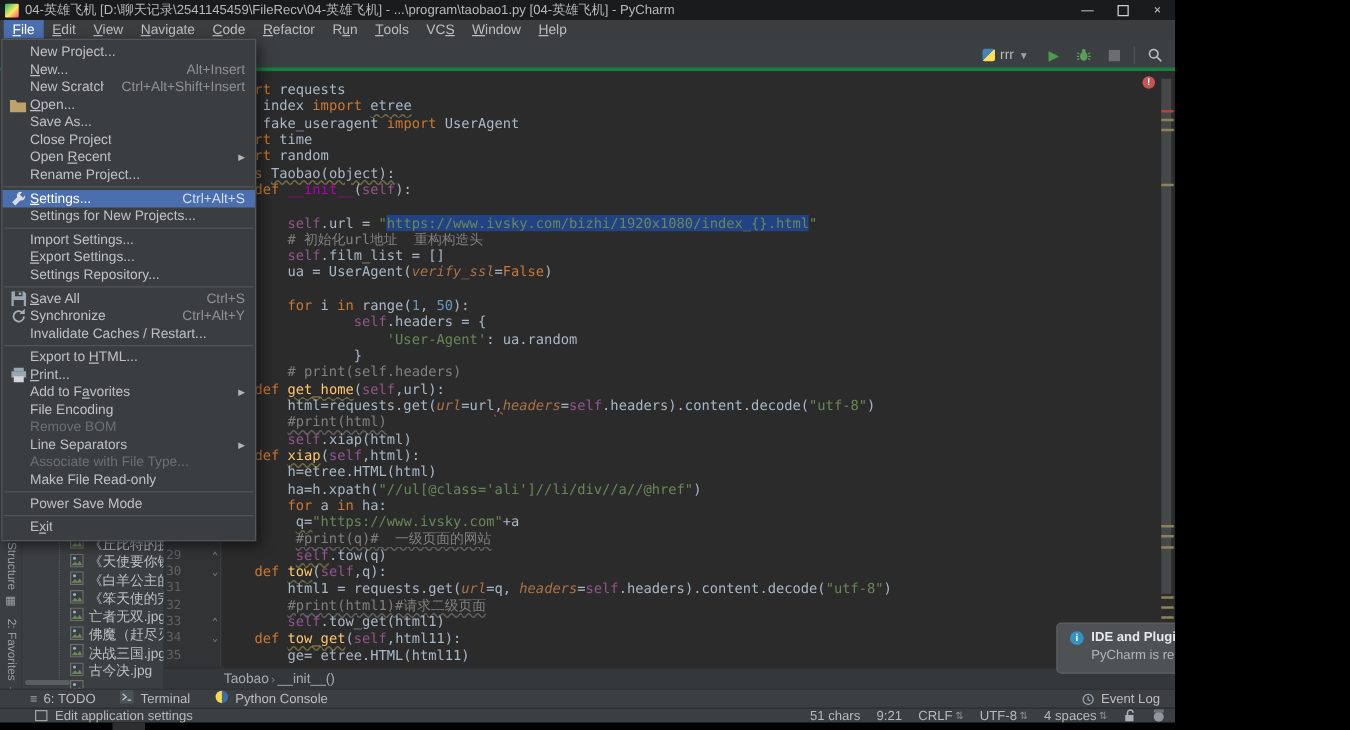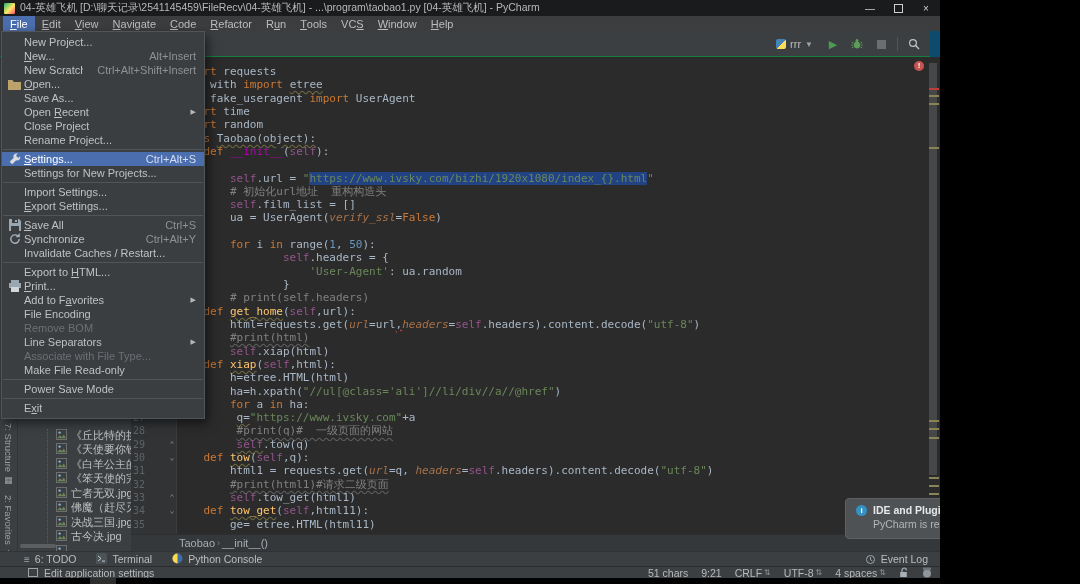--- a/index.html
+++ b/index.html
@@ -14,21 +14,21 @@
   .win-controls{margin-left:auto;display:flex;align-items:center;height:16px;}
   .win-btn{width:28px;height:16px;color:#cfcfcf;font-size:10px;display:flex;align-items:center;justify-content:center;}
   .win-max-glyph{width:7px;height:7px;border:1px solid #cfcfcf;display:inline-block;}
   
   .menubar{position:absolute;top:16px;left:0;right:0;height:15px;background:#3c3d3f;color:#bbbdbf;
            font-size:11px;display:flex;align-items:stretch;padding-left:3px;}
   .mb-item{padding:0 7px;display:flex;align-items:center;white-space:nowrap;}
   .mb-item.active{background:#4b6eaf;color:#fff;}
   .mn{text-decoration:underline;}
   
-  .toolbar{position:absolute;top:31px;left:0;right:10px;height:26px;background:#3c3f41;border-bottom:1px solid #15803d;box-sizing:border-box;}
+  .toolbar{position:absolute;top:31px;left:0;right:0;height:26px;background:#3c3f41;border-bottom:3px solid #15803d;box-sizing:border-box;}
   .tb-right{position:absolute;right:8px;top:0;height:26px;display:flex;align-items:center;gap:8px;}
   .run-config{display:flex;align-items:center;gap:4px;color:#bbbdbf;font-size:11px;padding:2px 4px;}
   .py-mini{width:10px;height:10px;border-radius:2px;background:linear-gradient(135deg,#4584b6 0 50%,#ffde57 50% 100%);}
   .caret{font-size:8px;color:#9fa2a5;}
   .tb-btn{display:flex;align-items:center;justify-content:center;width:16px;height:16px;}
   .run-glyph{color:#4d9b53;font-size:11px;}
   .stop-glyph{width:9px;height:9px;background:#6b6d6f;}
   .tb-sep{width:1px;height:14px;background:#515456;}
   
   .left-stripe{position:absolute;top:57px;left:0;width:18px;bottom:33px;background:#3c3f41;border-right:1px solid #323436;box-sizing:border-box;
@@ -256,21 +256,21 @@
           <span></span>
         </div>
       </div>
     <div class="proj-hsb"></div>
   </div>
 
   <div class="editor">
     <div class="gutter-bg"></div>
     <div class="lines" id="code-lines">
         <div class="cl"><span class="ln">1</span><span class="fold"></span><span class="lc"><span class="tk-kw">import</span><span class="tk-pl"> requests</span></span></div>
-        <div class="cl"><span class="ln">2</span><span class="fold"></span><span class="lc"><span class="tk-kw">from</span><span class="tk-pl"> with </span><span class="tk-kw">import</span><span class="tk-pl"> </span><span class="tk-pl wavy">etree</span></span></div>
+        <div class="cl"><span class="ln">2</span><span class="fold"></span><span class="lc"><span class="tk-kw">from</span><span class="tk-pl"> index </span><span class="tk-kw">import</span><span class="tk-pl"> </span><span class="tk-pl wavy">etree</span></span></div>
         <div class="cl"><span class="ln">3</span><span class="fold"></span><span class="lc"><span class="tk-kw">from</span><span class="tk-pl"> fake_useragent </span><span class="tk-kw">import</span><span class="tk-pl"> UserAgent</span></span></div>
         <div class="cl"><span class="ln">4</span><span class="fold"></span><span class="lc"><span class="tk-kw">import</span><span class="tk-pl"> time</span></span></div>
         <div class="cl"><span class="ln">5</span><span class="fold"></span><span class="lc"><span class="tk-kw">import</span><span class="tk-pl"> random</span></span></div>
         <div class="cl"><span class="ln">6</span><span class="fold"></span><span class="lc"><span class="tk-kw">class</span><span class="tk-pl"> </span><span class="tk-pl wavy">Taobao(object):</span></span></div>
         <div class="cl"><span class="ln">7</span><span class="fold"></span><span class="lc"><span class="tk-pl">    </span><span class="tk-kw">def</span><span class="tk-pl"> </span><span class="tk-magic">__init__</span><span class="tk-pl">(</span><span class="tk-self">self</span><span class="tk-pl">):</span></span></div>
         <div class="cl"><span class="ln">8</span><span class="fold"></span><span class="lc"></span></div>
         <div class="cl"><span class="ln">9</span><span class="fold"></span><span class="lc"><span class="tk-pl">        </span><span class="tk-self">self</span><span class="tk-pl">.url = </span><span class="tk-str">"</span><span class="tk-str sel">https://www.ivsky.com/bizhi/1920x1080/index_{}.html</span><span class="tk-str">"</span></span></div>
         <div class="cl"><span class="ln">10</span><span class="fold"></span><span class="lc"><span class="tk-pl">        </span><span class="tk-com"># 初始化url地址  重构构造头</span></span></div>
         <div class="cl"><span class="ln">11</span><span class="fold"></span><span class="lc"><span class="tk-pl">        </span><span class="tk-self">self</span><span class="tk-pl">.film_list = []</span></span></div>
         <div class="cl"><span class="ln">12</span><span class="fold"></span><span class="lc"><span class="tk-pl">        ua = UserAgent(</span><span class="tk-kwarg">verify_ssl</span><span class="tk-pl">=</span><span class="tk-kw">False</span><span class="tk-pl">)</span></span></div>
@@ -343,26 +343,26 @@
           </svg>
         </span>
         <span class="lbl"><span class="mn">O</span>pen...</span>
       </div>
       <div class="mi">
         <span class="ic"></span>
         <span class="lbl">Save As...</span>
       </div>
       <div class="mi">
         <span class="ic"></span>
+        <span class="lbl">Close Project</span>
+      </div>
+      <div class="mi">
+        <span class="ic"></span>
         <span class="lbl">Open <span class="mn">R</span>ecent</span>
         <span class="sub">▶</span>
-      </div>
-      <div class="mi">
-        <span class="ic"></span>
-        <span class="lbl">Close Project</span>
       </div>
       <div class="mi">
         <span class="ic"></span>
         <span class="lbl">Rename Project...</span>
       </div>
       <div class="msep"></div>
       <div class="mi sel-row">
         <span class="ic">
           <svg width="12" height="12" viewBox="0 0 12 12">
             <path fill="#d8dcdf" d="M11 3.2A3.1 3.1 0 0 1 7.2 7.3L3.2 11.3.7 8.8l4-4A3.1 3.1 0 0 1 8.8.7L6.9 2.6l2.5 2.5z"></path>
@@ -376,20 +376,24 @@
         <span class="lbl">Settings for New Projects...</span>
       </div>
       <div class="msep"></div>
       <div class="mi">
         <span class="ic"></span>
         <span class="lbl">Import Settings...</span>
       </div>
       <div class="mi">
         <span class="ic"></span>
         <span class="lbl"><span class="mn">E</span>xport Settings...</span>
+      </div>
+      <div class="mi">
+        <span class="ic"></span>
+        <span class="lbl">Settings Repository...</span>
       </div>
       <div class="msep"></div>
       <div class="mi">
         <span class="ic">
           <svg width="12" height="12" viewBox="0 0 12 12">
             <path fill="#9aa7b0" d="M0 0h10l2 2v10H0z"></path>
             <rect x="2" y="7" width="8" height="5" fill="#3b3e40"></rect>
             <rect x="3" y="0" width="6" height="4" fill="#3b3e40"></rect>
             <rect x="6" y="1" width="2" height="2" fill="#9aa7b0"></rect>
           </svg>

